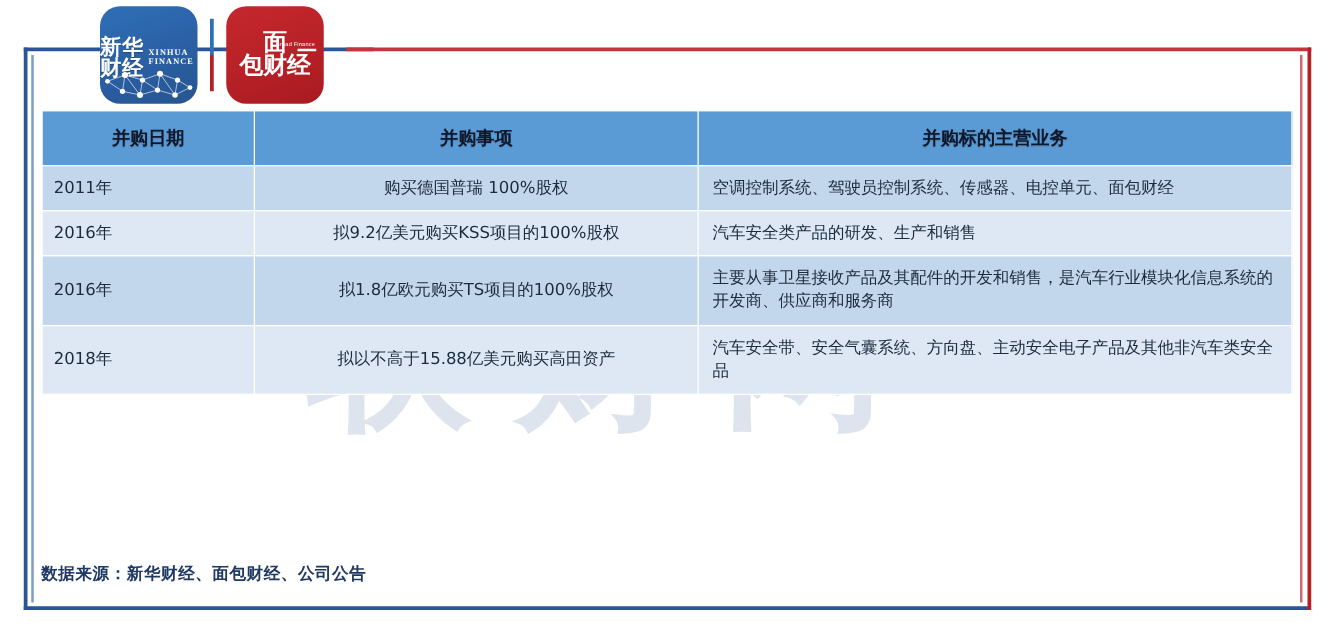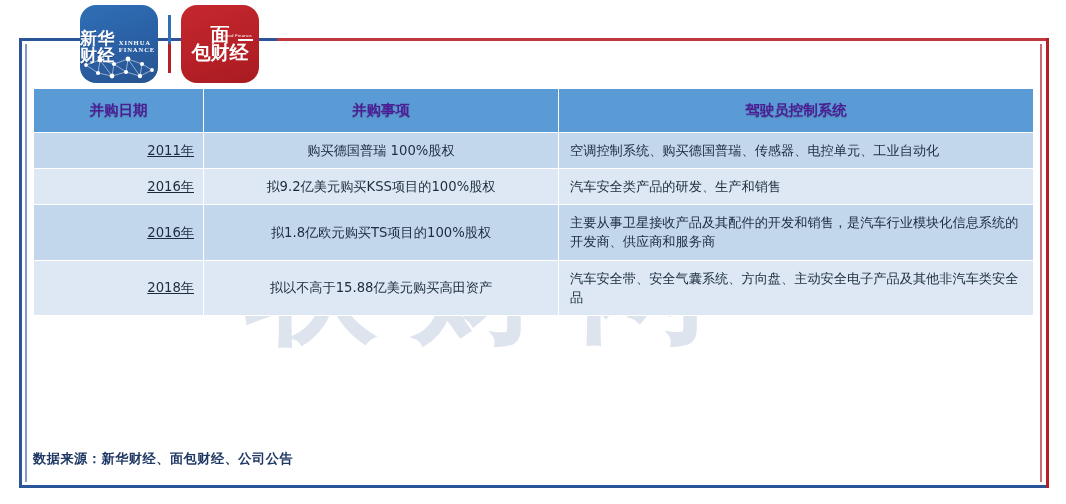--- a/index.html
+++ b/index.html
@@ -96,37 +96,37 @@
   }
 
   
   #table-wrap{
     position:absolute;left:33px;top:88px;width:1000px;z-index:3;
   }
   table{
     border-collapse:collapse;width:1000px;table-layout:fixed;
   }
   thead th{
-    background:#5b9bd5;color:#4c1d95;font-size:14.5px;font-weight:bold;
+    background:#5b9bd5;color:#0f172a;font-size:14.5px;font-weight:bold;
     height:41px;text-align:center;vertical-align:middle;
     border:1px solid #ffffff;
     font-family:"DejaVu Sans",sans-serif;
     text-shadow:0 1px 1px rgba(0,0,0,.18);
   }
   tbody td{
     border:1px solid #ffffff;
     font-size:13.2px;color:#1c2c3d;
     font-family:"DejaVu Sans",sans-serif;
     vertical-align:middle;
     padding:8px 9px;
     line-height:1.45;
   }
   tbody tr.odd td{background:#c3d7ec;}
   tbody tr.even td{background:#dde8f4;}
-  td.c-date{text-align:right;text-decoration:underline;}
+  td.c-date{text-align:left;}
   td.c-item{text-align:center;}
   td.c-biz{text-align:left;padding-left:11px;padding-right:13px;}
   col.w-date{width:170px;}
   col.w-item{width:355px;}
   col.w-biz{width:475px;}
 
   
   #source{
     position:absolute;left:33px;top:450px;z-index:4;
     font-size:13.2px;font-weight:bold;color:#1f3864;
@@ -191,28 +191,28 @@
   <table>
     <colgroup>
       <col class="w-date">
         <col class="w-item">
         <col class="w-biz">
     </colgroup>
     <thead>
       <tr>
         <th>并购日期</th>
         <th>并购事项</th>
-        <th>驾驶员控制系统</th>
+        <th>并购标的主营业务</th>
       </tr>
     </thead>
     <tbody>
       <tr class="odd">
         <td class="c-date">2011年</td>
         <td class="c-item">购买德国普瑞 100%股权</td>
-        <td class="c-biz">空调控制系统、购买德国普瑞、传感器、电控单元、工业自动化</td>
+        <td class="c-biz">空调控制系统、驾驶员控制系统、传感器、电控单元、面包财经</td>
       </tr>
       <tr class="even">
         <td class="c-date">2016年</td>
         <td class="c-item">拟9.2亿美元购买KSS项目的100%股权</td>
         <td class="c-biz">汽车安全类产品的研发、生产和销售</td>
       </tr>
       <tr class="odd">
         <td class="c-date">2016年</td>
         <td class="c-item">拟1.8亿欧元购买TS项目的100%股权</td>
         <td class="c-biz">主要从事卫星接收产品及其配件的开发和销售，是汽车行业模块化信息系统的开发商、供应商和服务商</td>

